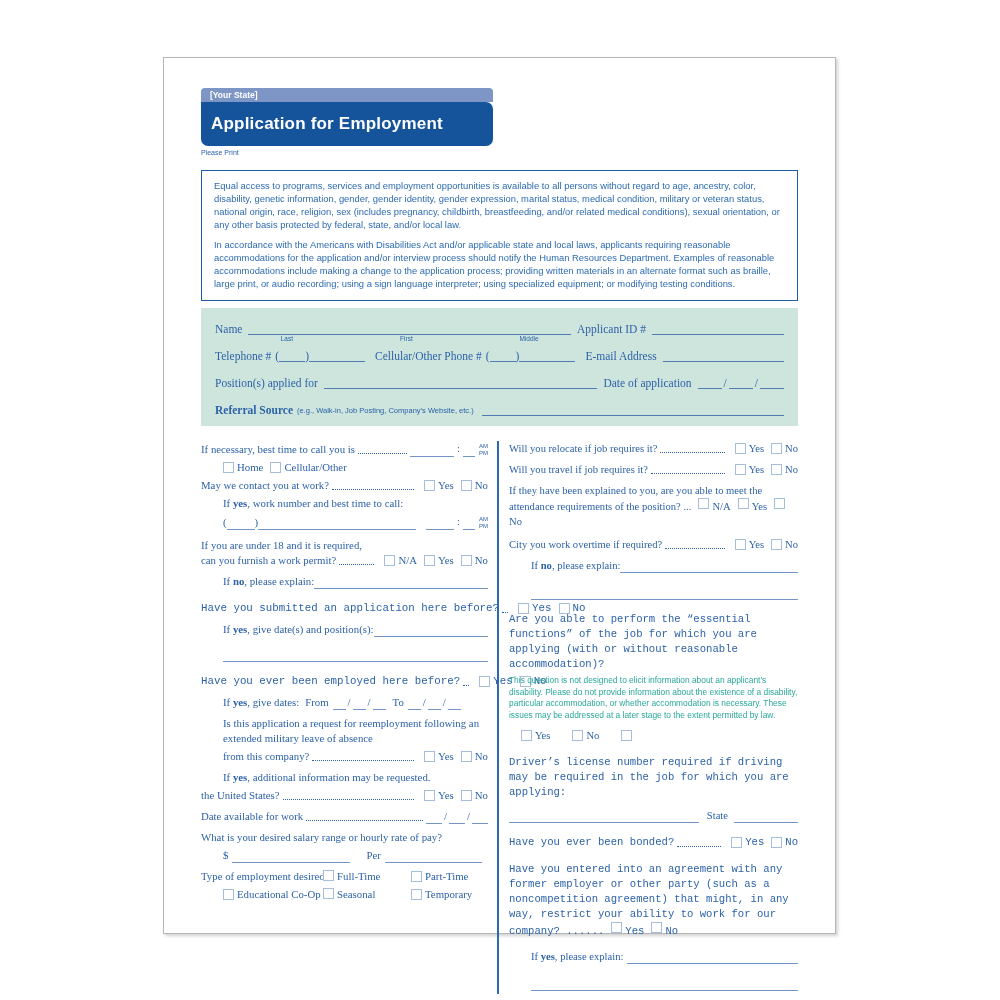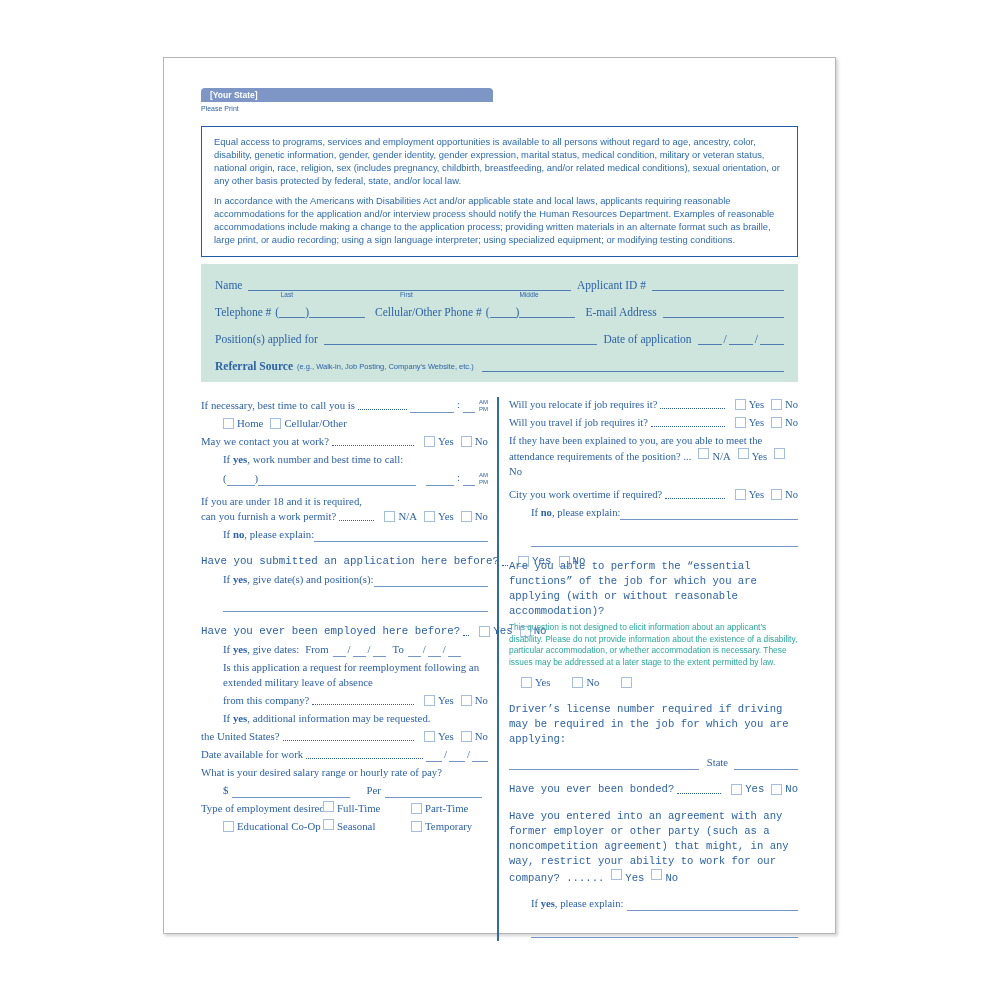--- a/index.html
+++ b/index.html
@@ -42,40 +42,43 @@
   .ld{flex:1;border-bottom:1.5px dotted #2d62a8;margin:0 3px 3px 3px;min-width:6px;}
   .u2{border-bottom:1px solid #7396c7;height:12px;display:inline-block;flex:none;}
   .uf{flex:1 1 auto;}
   .cb{width:9px;height:9px;border:1px solid #a6bedd;background:#fff;display:inline-block;
       flex:none;margin:0 3px 2px 7px;}
   .qp .cb{vertical-align:-1px;}
   .colon{margin:0 3px 1px;}
   .ampm{display:flex;flex-direction:column;font:6px/6.5px "Liberation Sans",sans-serif;
         margin:0 0 1px 4px;flex:none;}
   .ampm i{font-style:normal;}
-  .mt6{} .mt8{margin-top:8px;} .mt10{margin-top:10px;} .mt12{margin-top:12px;font-family:Liberation Mono, monospace;}
+  .mt6{margin-top:6px;} .mt8{margin-top:8px;} .mt10{margin-top:10px;} .mt12{margin-top:12px;font-family:Liberation Mono, monospace;}
   .disc{color:#2aa79b;font:8.4px/11.5px "Liberation Sans",sans-serif;margin:3px 0 7px;}
   .qtop{align-items:flex-start;}
   .qtop .cb{margin-top:2px;}
   .ni{width:152px;}
   .c1{width:122px;display:inline-flex;align-items:flex-end;flex:none;}
-  .c2{width:88px;display:inline-flex;align-items:flex-start;flex:none;}
+  .c2{width:88px;display:inline-flex;align-items:center;flex:none;}
   .c3{flex:1;display:inline-flex;align-items:flex-end;}
   .c1 .cb,.c2 .cb,.c3 .cb{margin-left:0;}
   b{font-weight:bold;}
 </style>
 </head>
 <body>
 
 <div class="canvas">
   <div class="sheet">
 
     <div class="hdr">
       <div class="hdr-state">
         <span>[Your State]</span>
+      </div>
+      <div class="hdr-title">
+        <span>Application for Employment</span>
       </div>
     </div>
     <div class="print-note">Please Print</div>
 
     <div class="notice">
       <p>Equal access to programs, services and employment opportunities is available to all persons without regard to age, ancestry, color, disability, genetic information, gender, gender identity, gender expression, marital status, medical condition, military or veteran status, national origin, race, religion, sex (includes pregnancy, childbirth, breastfeeding, and/or related medical conditions), sexual orientation, or any other basis protected by federal, state, and/or local law.</p>
       <p>In accordance with the Americans with Disabilities Act and/or applicable state and local laws, applicants requiring reasonable accommodations for the application and/or interview process should notify the Human Resources Department. Examples of reasonable accommodations include making a change to the application process; providing written materials in an alternate format such as braille, large print, or audio recording; using a sign language interpreter; using specialized equipment; or modifying testing conditions.</p>
     </div>
 
     <div class="panel">

